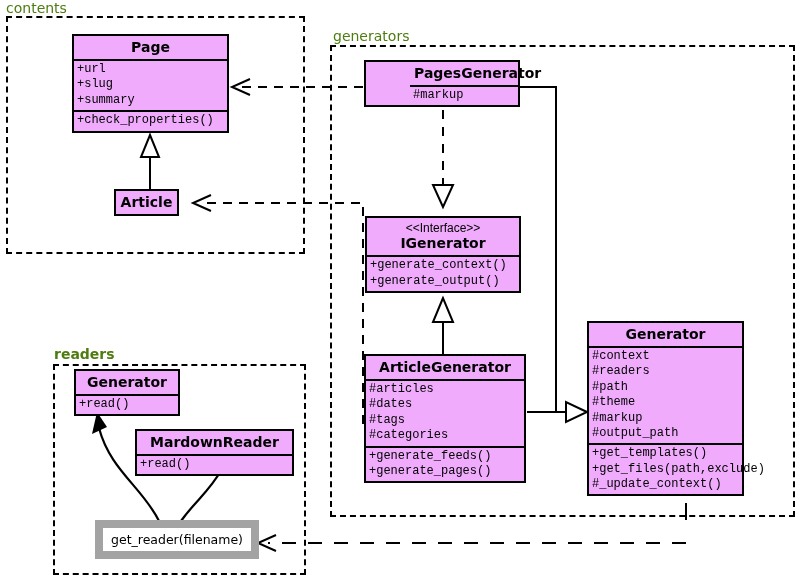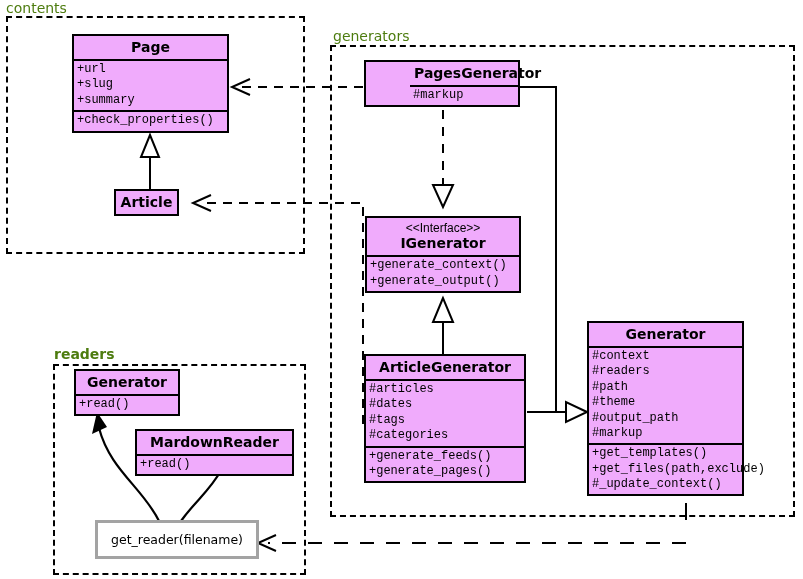--- a/index.html
+++ b/index.html
@@ -54,21 +54,21 @@
     font-family: Liberation Mono, monospace;
     font-size: 12px;
     color: #000000;
     line-height: 1.28;
     white-space: pre;
   }
   .plain-box {
     position: absolute;
     box-sizing: border-box;
     background: #ffffff;
-    border: 3px solid #a3a3a3;
+    border: 8px solid #a3a3a3;
     display: flex;
     align-items: center;
     justify-content: center;
     z-index: 5;
   }
   .plain-box span {
     font-family: "DejaVu Sans", sans-serif;
     font-size: 12.5px;
     color: #000000;
   }
@@ -206,22 +206,22 @@
     </div>
   </div>
 
   <div class="uml-class" style="left:587px; top:321px; width:157px;">
     <div class="uml-name">Generator</div>
     <div class="uml-compartment">
       <div>#context</div>
       <div>#readers</div>
       <div>#path</div>
       <div>#theme</div>
+      <div>#markup</div>
       <div>#output_path</div>
-      <div>#markup</div>
     </div>
     <div class="uml-compartment">
       <div>+get_templates()</div>
       <div>+get_files(path,exclude)</div>
       <div>#_update_context()</div>
     </div>
   </div>
 
   <div class="uml-class" style="left:74px; top:369px; width:106px;">
     <div class="uml-name">Generator</div>

